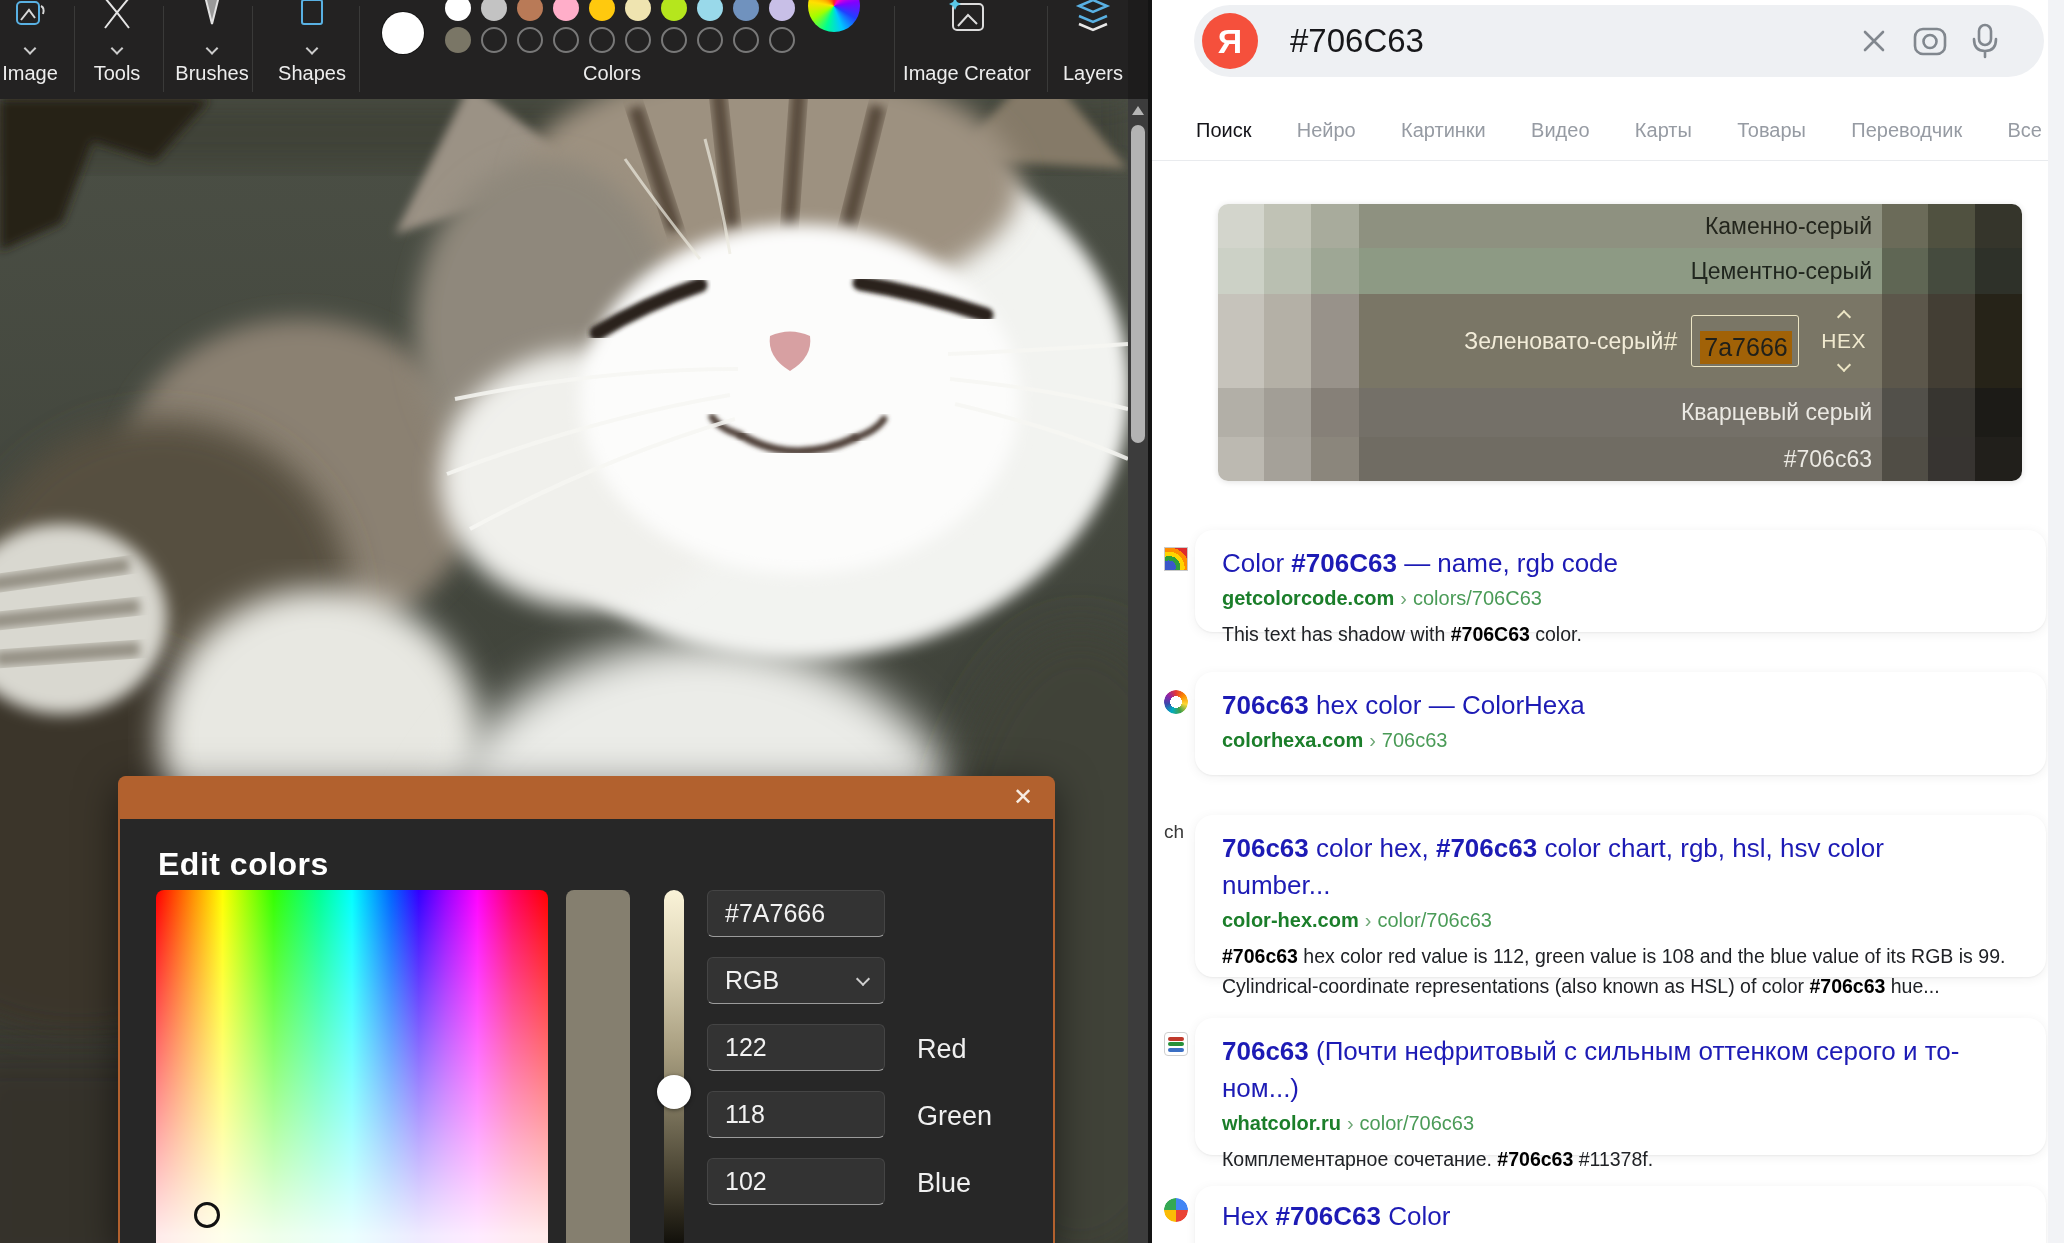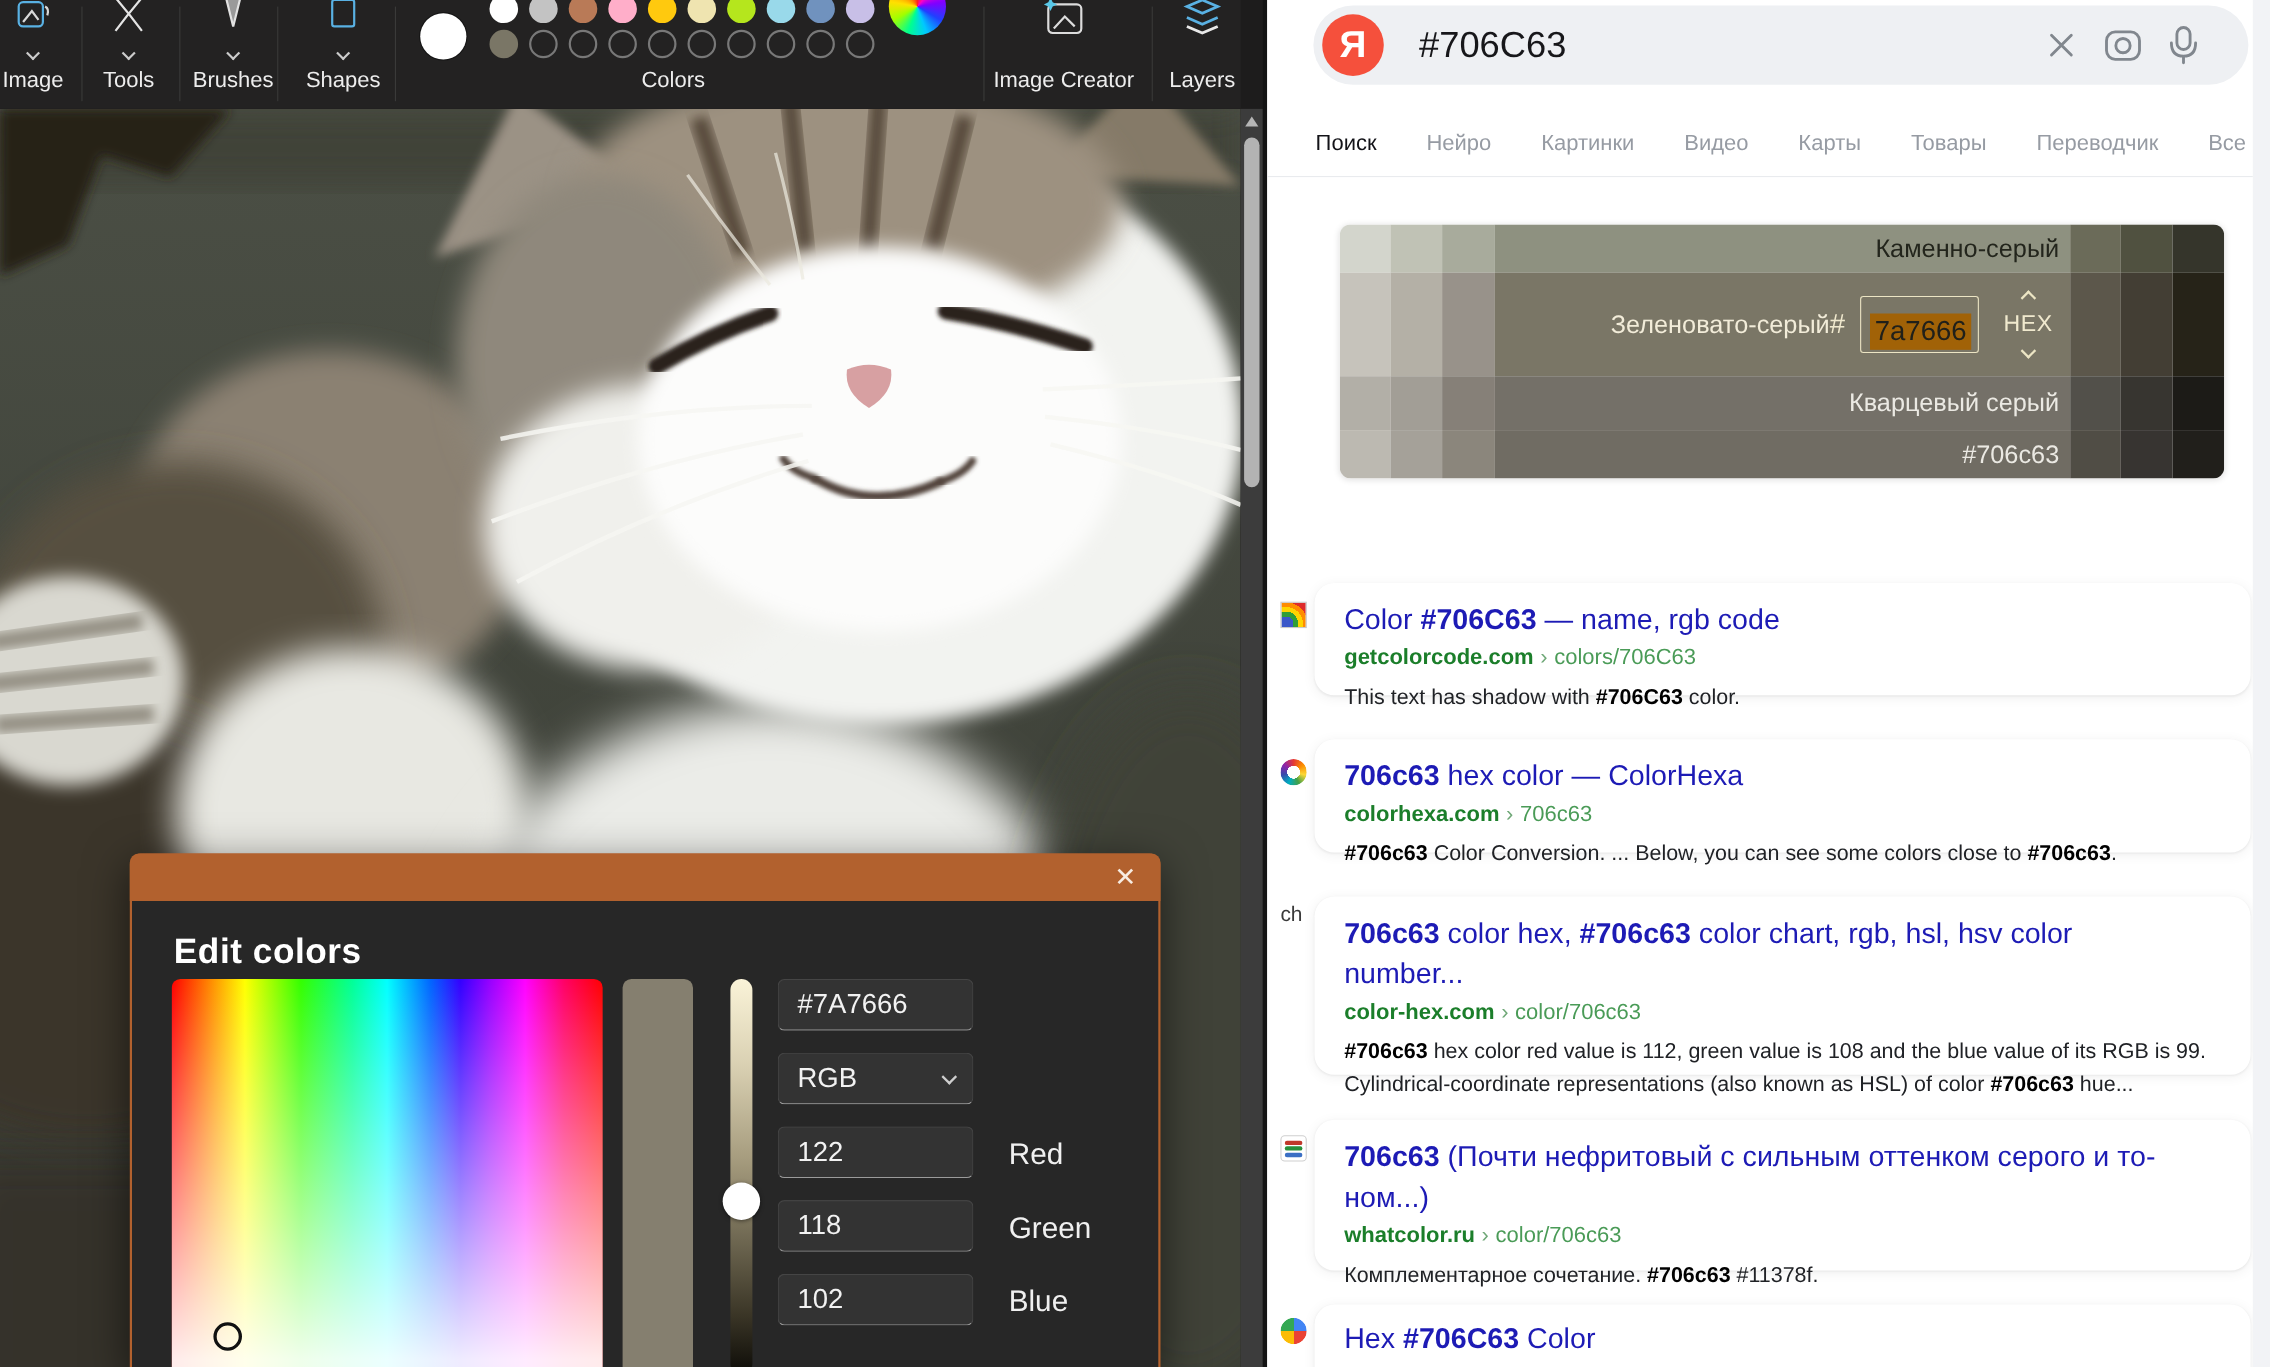--- a/index.html
+++ b/index.html
@@ -335,20 +335,31 @@
           <div class="pal-cell" style="background: rgb(211, 213, 204); width: 46px; flex: 0 0 46px;"></div>
           <div class="pal-cell" style="background: rgb(192, 194, 181); width: 47px; flex: 0 0 47px;"></div>
           <div class="pal-cell" style="background: rgb(168, 171, 156); width: 48px; flex: 0 0 48px;"></div>
           <div class="pal-mid" style="background: rgb(142, 145, 128); color: rgb(35, 37, 28);">
             <span class="pal-name">Каменно-серый</span>
           </div>
           <div class="pal-cell" style="background: rgb(107, 107, 89); width: 46px; flex: 0 0 46px;"></div>
           <div class="pal-cell" style="background: rgb(80, 81, 64); width: 47px; flex: 0 0 47px;"></div>
           <div class="pal-cell" style="background: rgb(53, 53, 43); width: 47px; flex: 0 0 47px;"></div>
         </div>
+        <div class="pal-row" style="height: 46px;">
+          <div class="pal-cell" style="background: rgb(204, 209, 198); width: 46px; flex: 0 0 46px;"></div>
+          <div class="pal-cell" style="background: rgb(185, 191, 177); width: 47px; flex: 0 0 47px;"></div>
+          <div class="pal-cell" style="background: rgb(158, 167, 149); width: 48px; flex: 0 0 48px;"></div>
+          <div class="pal-mid" style="background: rgb(141, 154, 132); color: rgb(32, 38, 30);">
+            <span class="pal-name">Цементно-серый</span>
+          </div>
+          <div class="pal-cell" style="background: rgb(95, 102, 84); width: 46px; flex: 0 0 46px;"></div>
+          <div class="pal-cell" style="background: rgb(69, 75, 62); width: 47px; flex: 0 0 47px;"></div>
+          <div class="pal-cell" style="background: rgb(46, 49, 41); width: 47px; flex: 0 0 47px;"></div>
+        </div>
         <div class="pal-row" style="height: 94px;">
           <div class="pal-cell" style="background: rgb(198, 195, 187); width: 46px; flex: 0 0 46px;"></div>
           <div class="pal-cell" style="background: rgb(180, 176, 166); width: 47px; flex: 0 0 47px;"></div>
           <div class="pal-cell" style="background: rgb(152, 146, 138); width: 48px; flex: 0 0 48px;"></div>
           <div class="pal-mid" style="background: rgb(122, 118, 102); color: rgb(242, 236, 217);">
             <span class="pal-name">Зеленовато-серый</span>
             <span class="hex-hash">#</span>
             <div class="hex-input">
               <span>7a7666</span>
             </div>
@@ -390,21 +401,20 @@
     <div class="card" style="top:530px; height:102px">
       <div class="r-title"><span>Color </span><span data-b="1">#706C63</span><span> — name, rgb code</span></div>
       <div class="r-url"><span class="dom">getcolorcode.com</span><span class="sep">›</span><span>colors/706C63</span></div>
       <div class="r-snippet"><span>This text has shadow with </span><span data-b="1">#706C63</span><span> color.</span></div>
     </div>
 
     <div class="favicon fav-ring" style="top:690px"></div>
     <div class="card" style="top:672px; height:103px">
       <div class="r-title"><span data-b="1">706c63</span><span> hex color — ColorHexa</span></div>
       <div class="r-url"><span class="dom">colorhexa.com</span><span class="sep">›</span><span>706c63</span></div>
-      <div class="r-snippet"><span data-b="1">#706c63</span><span> Color Conversion. ... Below, you can see some colors close to </span><span data-b="1">#706c63</span><span>.</span></div>
     </div>
 
     <div class="favicon fav-ch" style="top:820px">ch</div>
     <div class="card" style="top:815px; height:162px">
       <div class="r-title"><span data-b="1">706c63</span><span> color hex, </span><span data-b="1">#706c63</span><span> color chart, rgb, hsl, hsv color</span><br><span>number...</span></div>
       <div class="r-url"><span class="dom">color-hex.com</span><span class="sep">›</span><span>color/706c63</span></div>
       <div class="r-snippet"><span data-b="1">#706c63</span><span> hex color red value is 112, green value is 108 and the blue value of its RGB is 99.</span><br><span>Cylindrical-coordinate representations (also known as HSL) of color </span><span data-b="1">#706c63</span><span> hue...</span></div>
     </div>
 
     <div class="favicon fav-bars" style="top:1032px">

